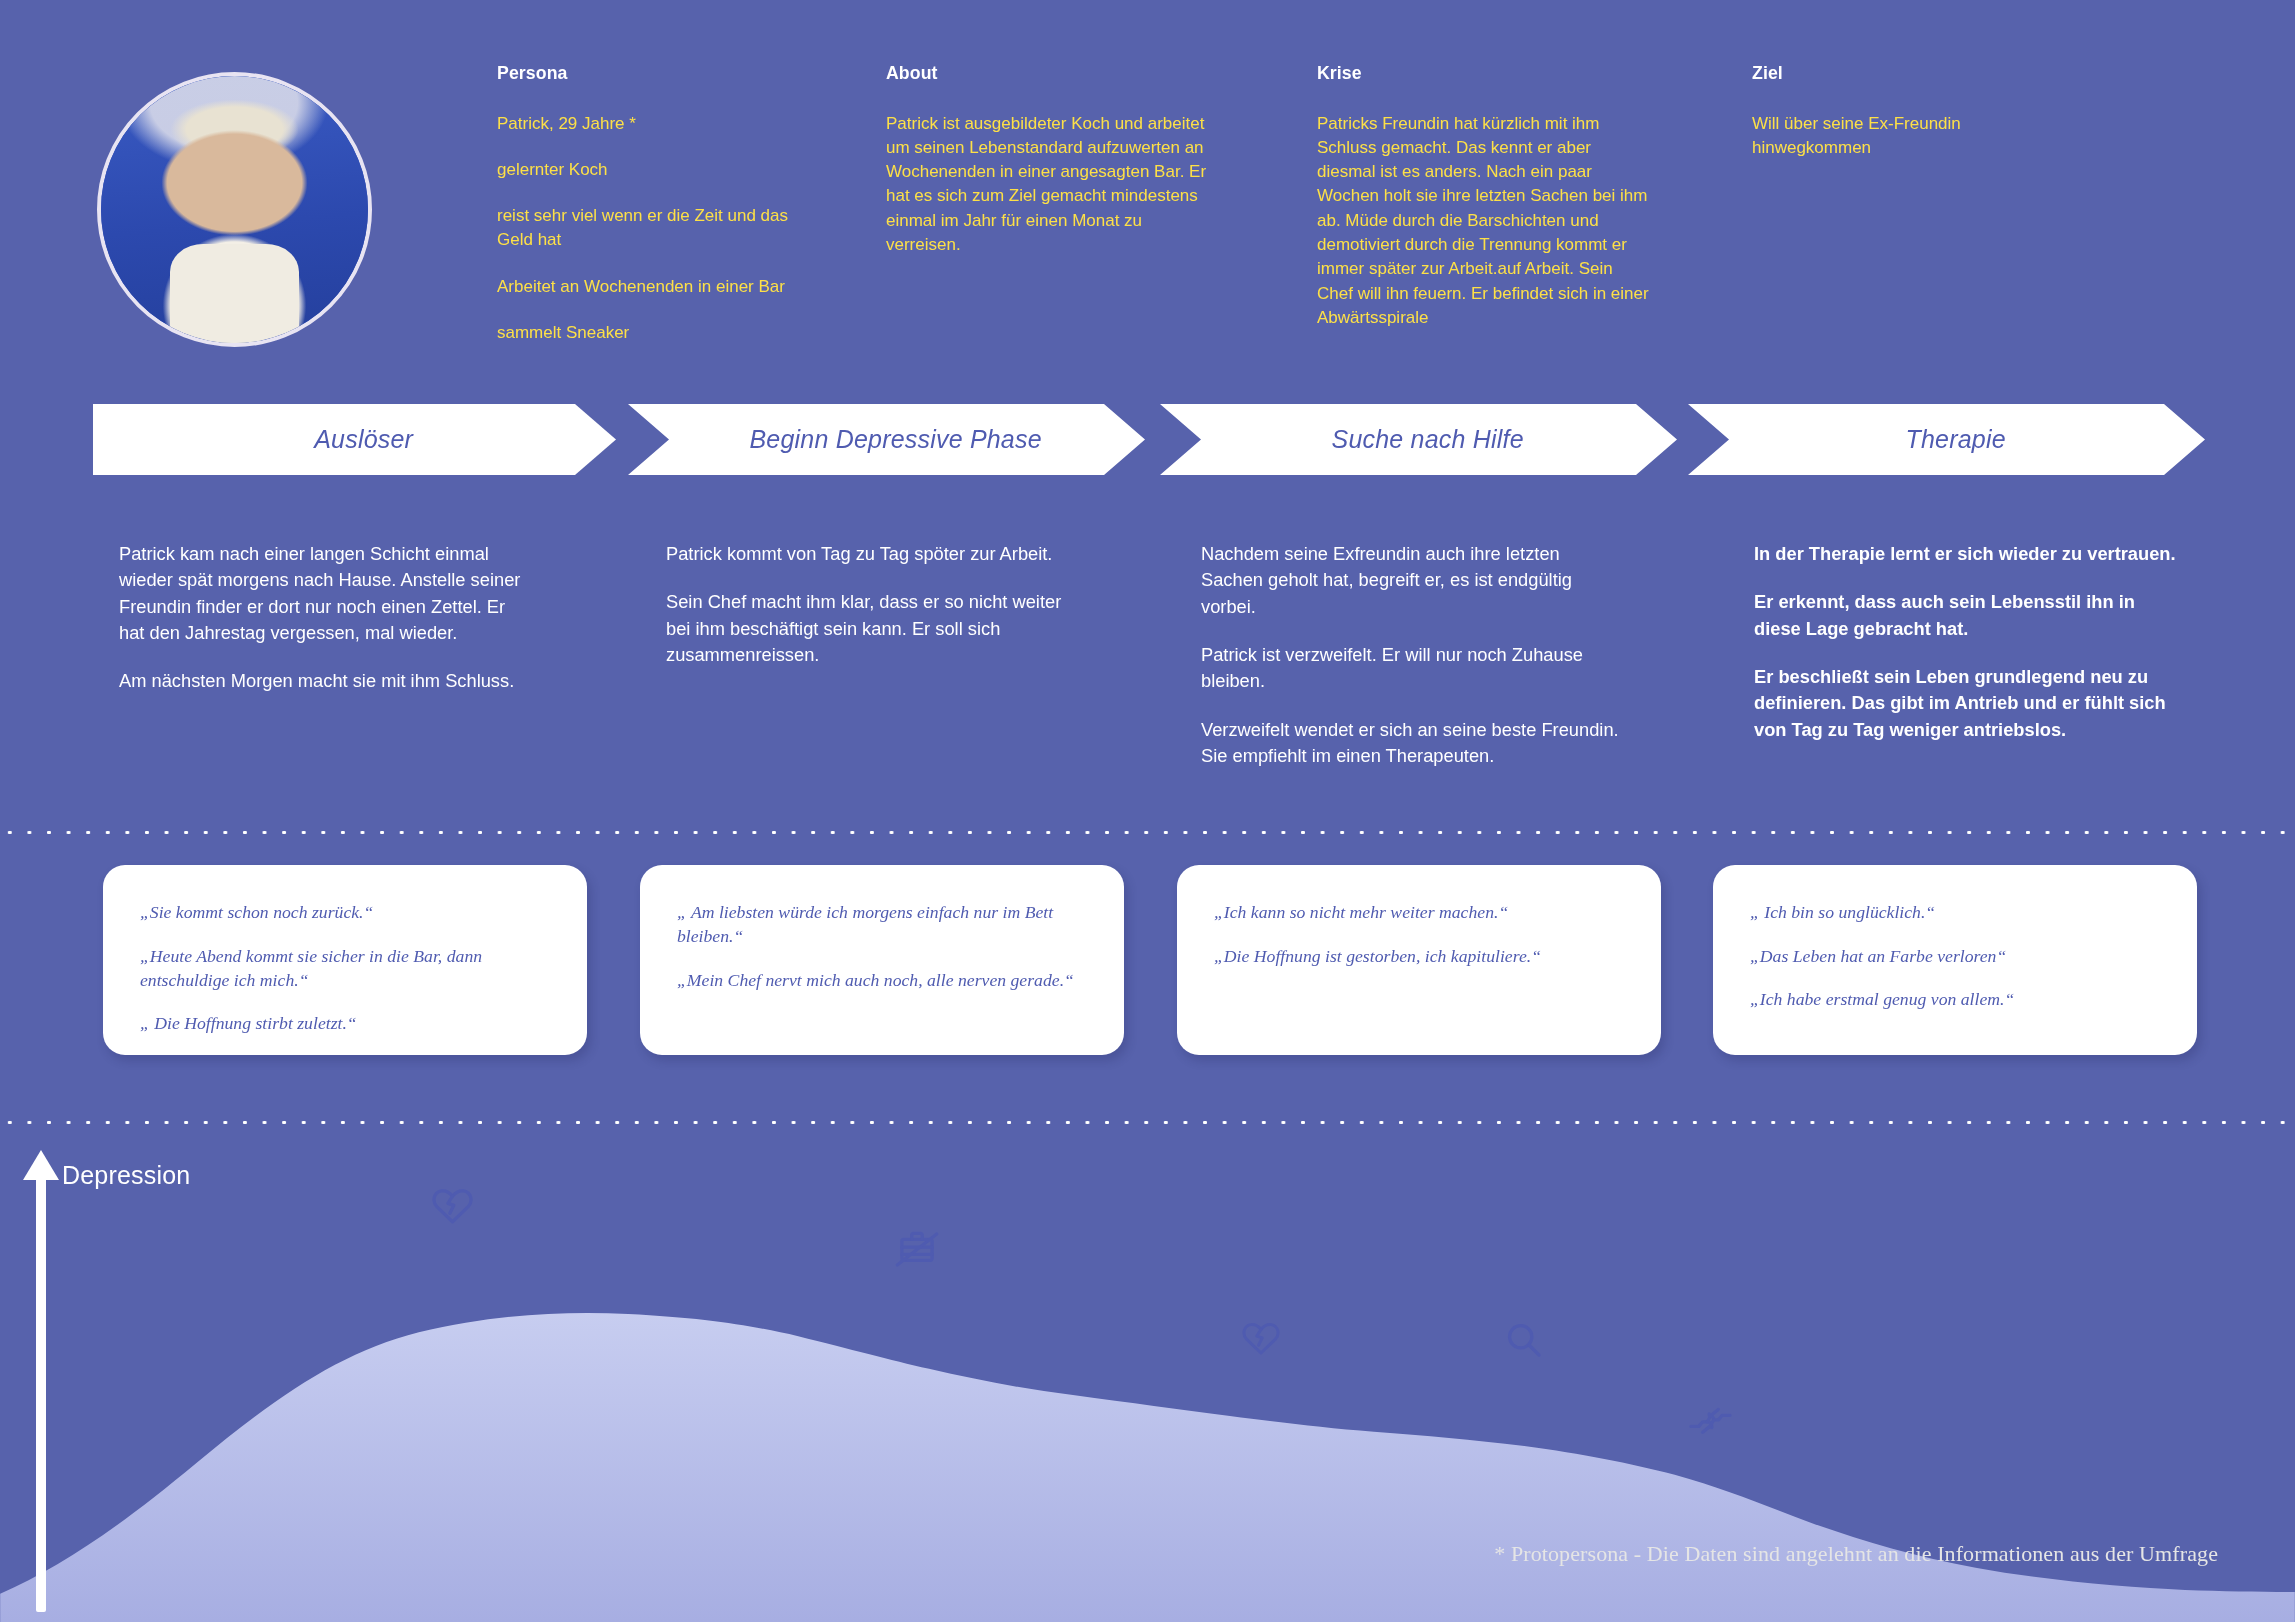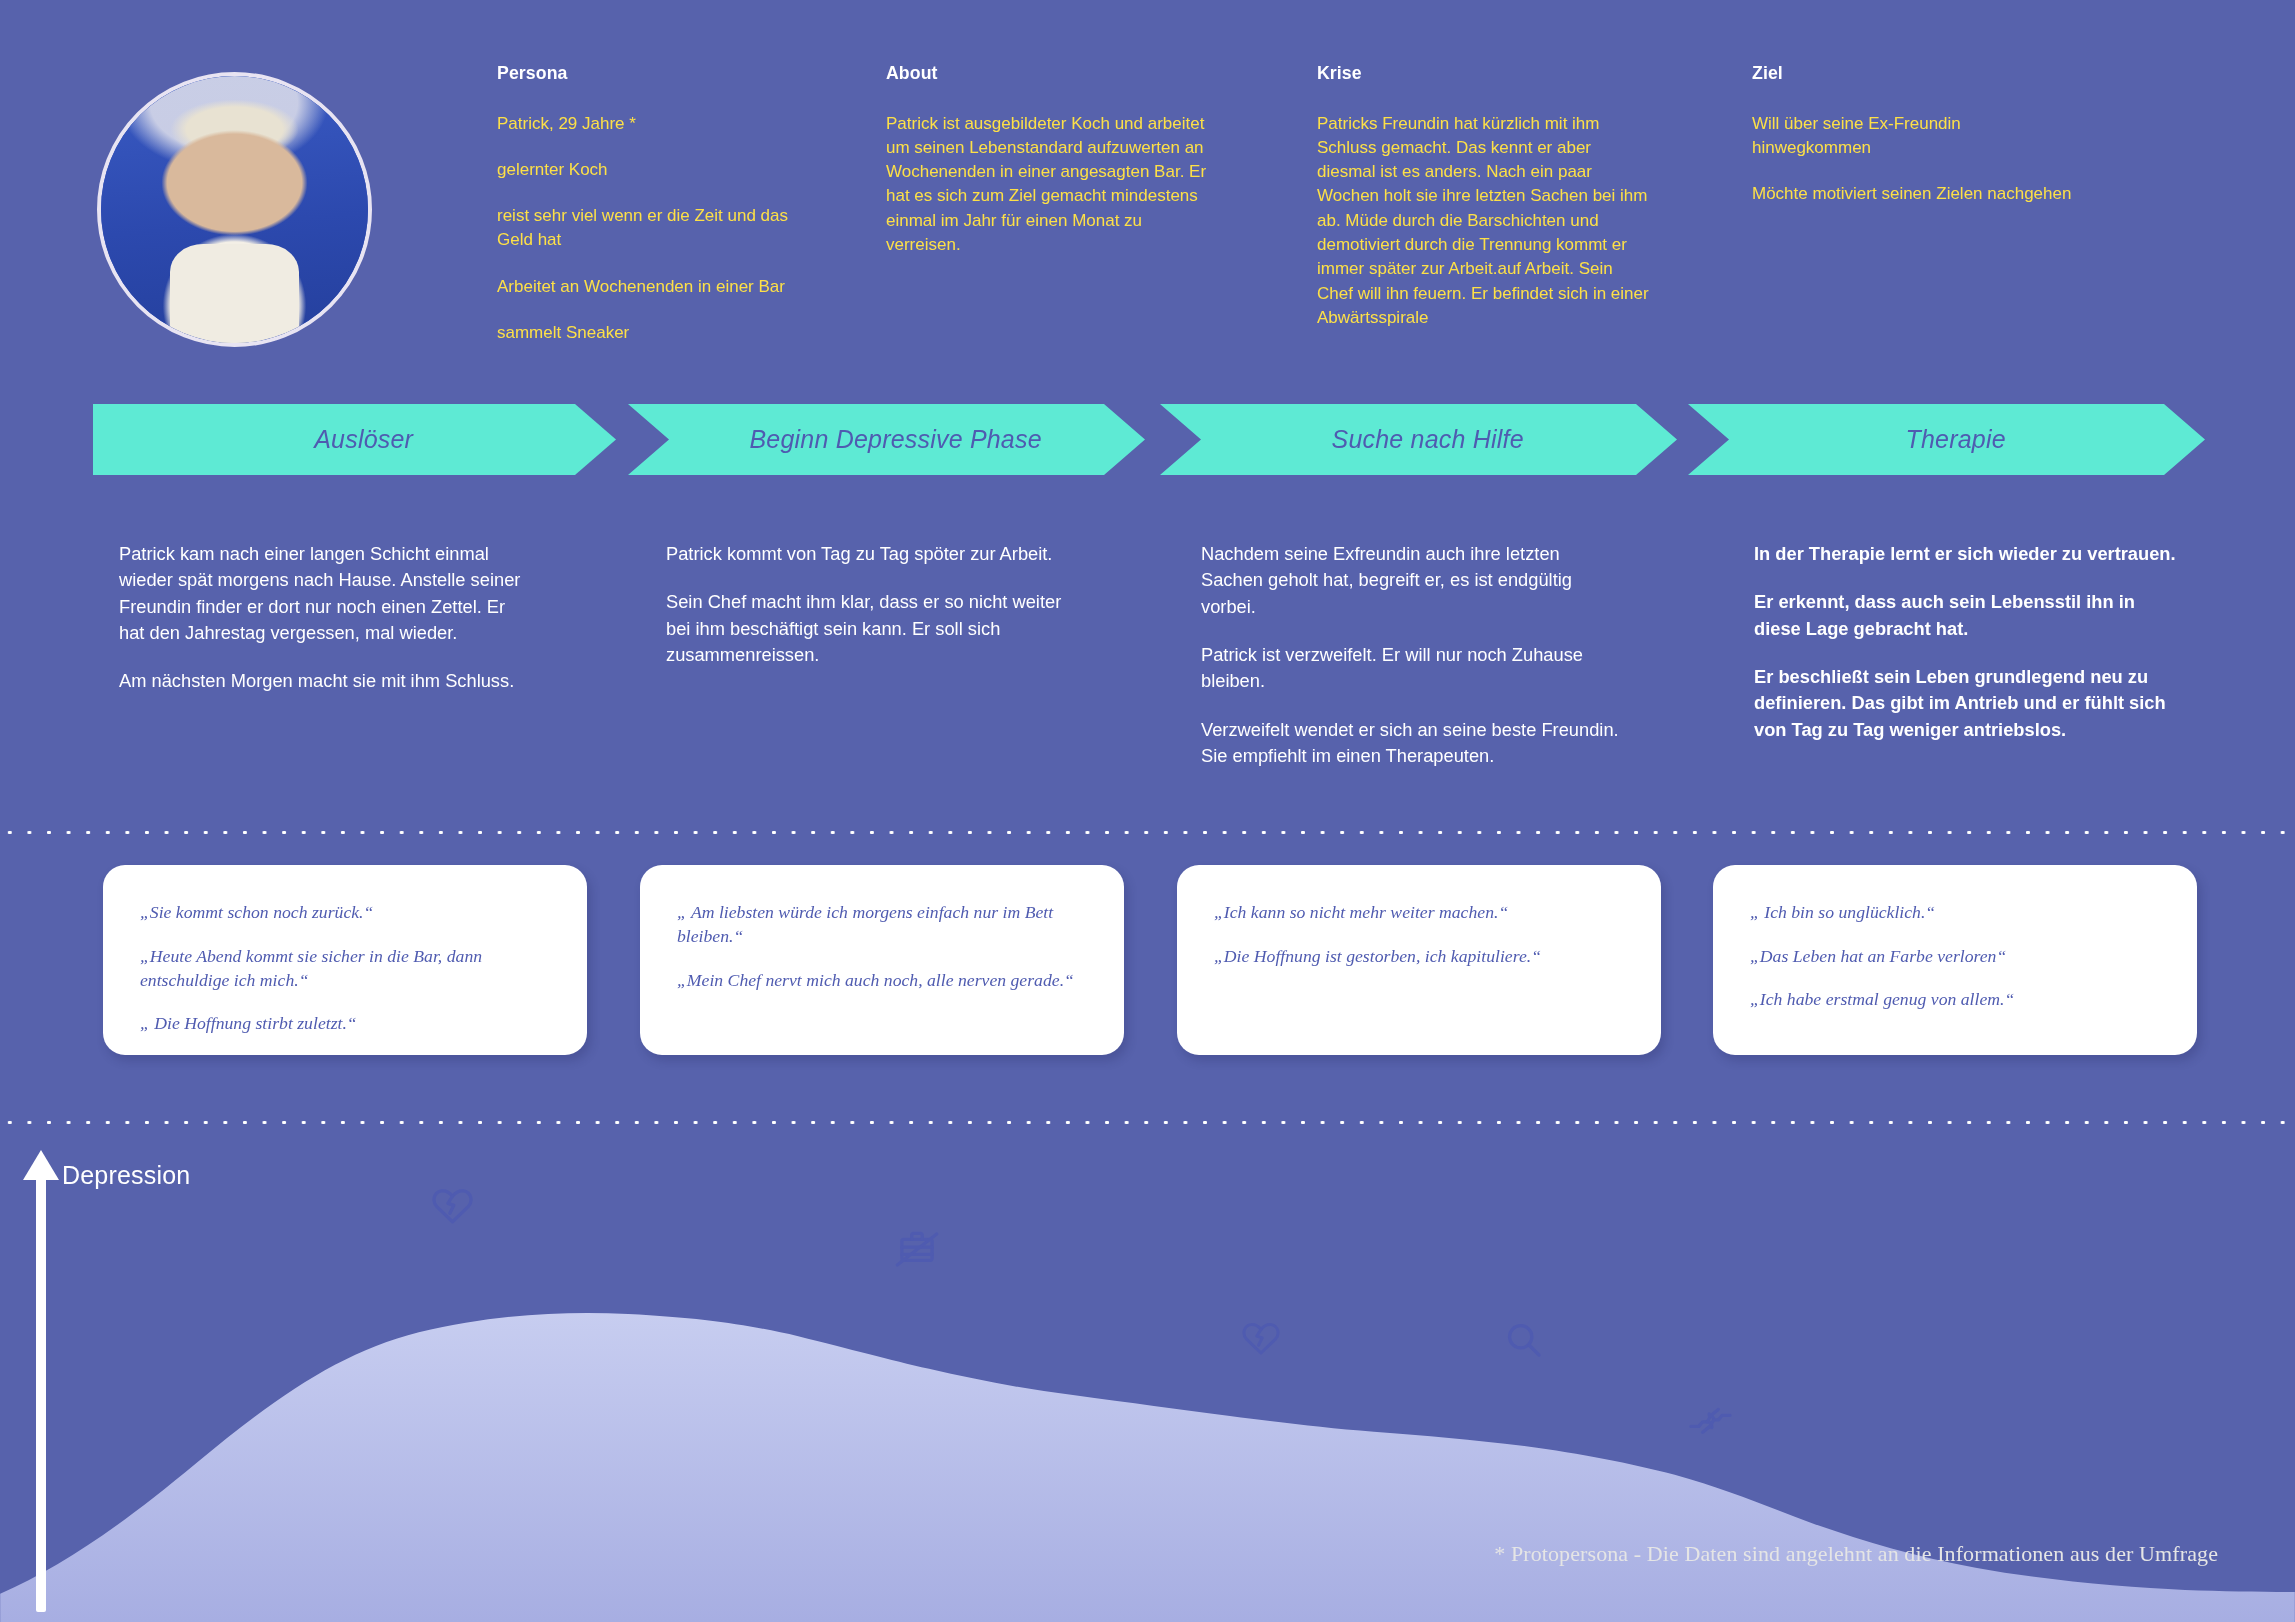--- a/index.html
+++ b/index.html
@@ -76,21 +76,21 @@
   
   #phase-row {
     position: absolute;
     left: 0; top: 404px;
     width: 2295px; height: 71px;
   }
   .chevron {
     position: absolute;
     top: 0;
     height: 71px;
-    background: #5eead4;
+    background: #ffffff;
     display: flex;
     align-items: center;
     justify-content: center;
     clip-path: polygon(0 0, calc(100% - 41px) 0, 100% 50%, calc(100% - 41px) 100%, 0 100%, 41px 50%);
     filter: drop-shadow(3.3px 4.6px 4.6px rgba(30,36,90,0.28));
   }
   .chevron.first {
     clip-path: polygon(0 0, calc(100% - 41px) 0, 100% 50%, calc(100% - 41px) 100%, 0 100%);
   }
   .chevron span {
@@ -232,21 +232,20 @@
   </div>
 
   <div id="col-krise" class="persona-col">
     <h3>Krise</h3>
     <p>Patricks Freundin hat kürzlich mit ihm Schluss gemacht. Das kennt er aber diesmal ist es anders. Nach ein paar Wochen holt sie ihre letzten Sachen bei ihm ab. Müde durch die Barschichten und demotiviert durch die Trennung kommt er immer später zur Arbeit.auf Arbeit. Sein Chef will ihn feuern. Er befindet sich in einer Abwärtsspirale</p>
   </div>
 
   <div id="col-ziel" class="persona-col">
     <h3>Ziel</h3>
     <p>Will über seine Ex-Freundin hinwegkommen</p>
-    <p>Möchte motiviert seinen Zielen nachgehen</p>
   </div>
 
 </section>
 
 <section id="phase-row">
   <div id="chev-0" class="chevron first">
     <span>Auslöser</span>
   </div>
   <div id="chev-1" class="chevron">
     <span>Beginn Depressive Phase</span>

